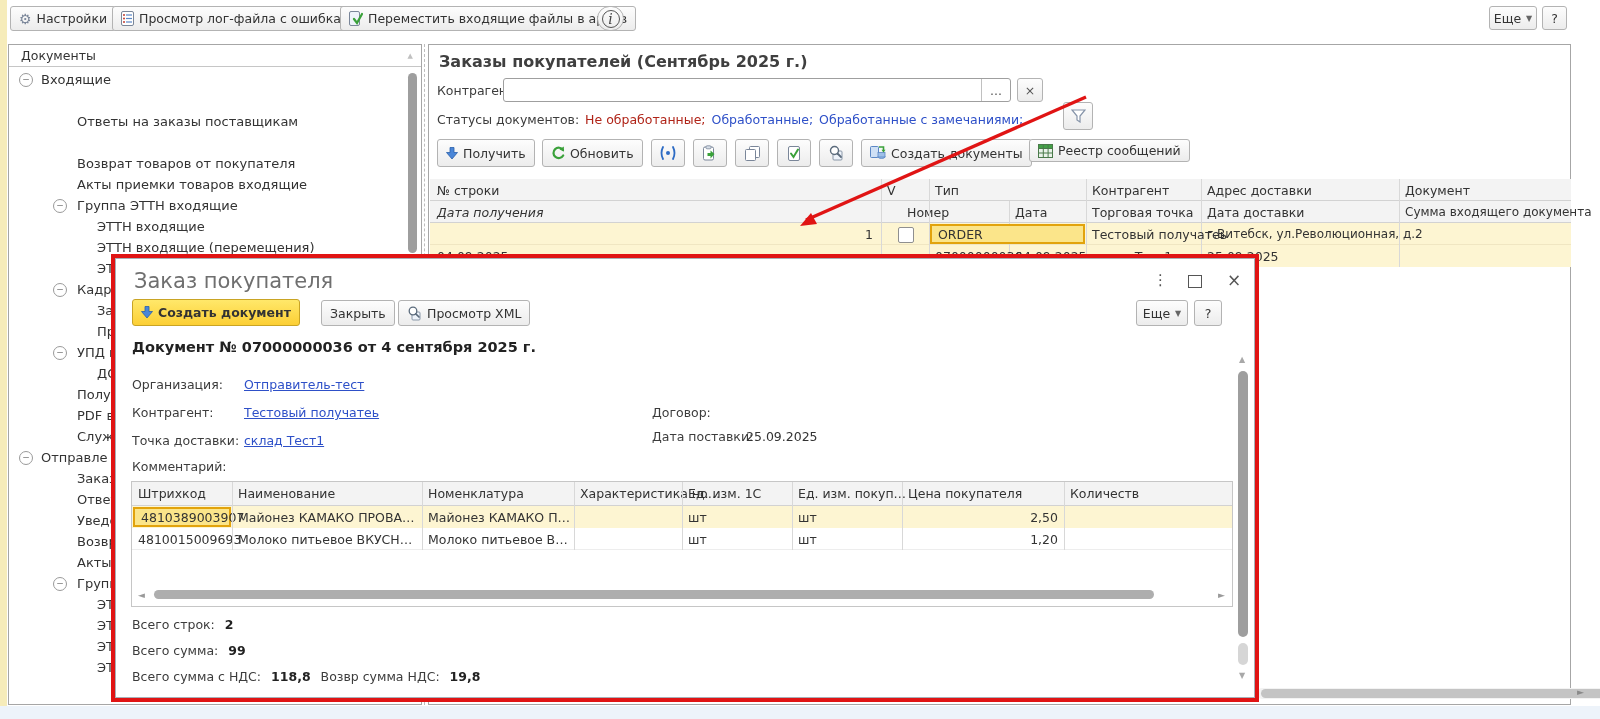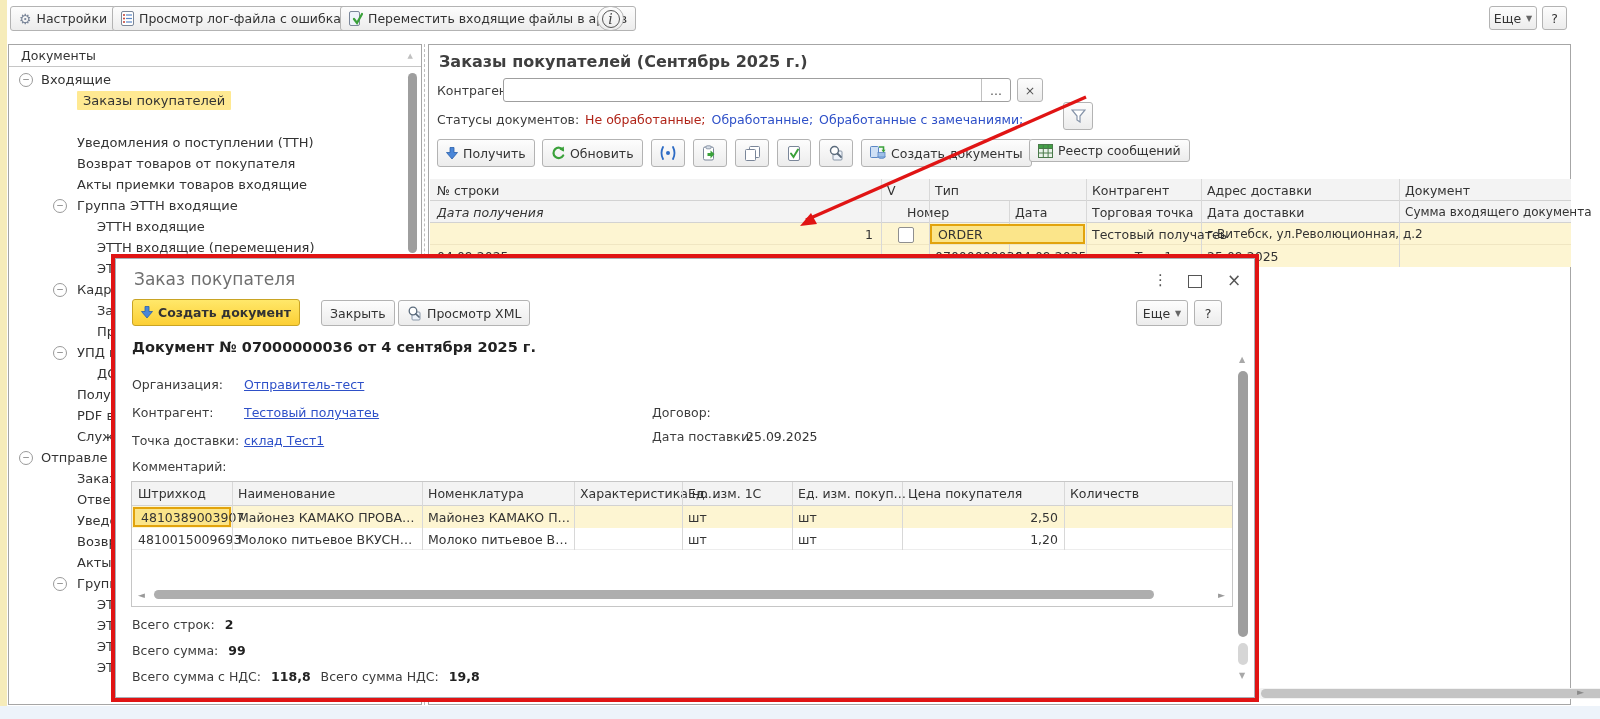--- a/index.html
+++ b/index.html
@@ -81,25 +81,22 @@
   <div class="panel" style="left:8px;top:44px;width:414px;height:661px;">
     <div class="abs" style="left:0;top:0;width:412px;height:22px;border-bottom:1px solid #c6c6c6;display:flex;align-items:center;padding-left:12px;box-sizing:border-box;">
       <span>Документы</span>
       <span style="position:absolute;right:8px;color:#c0c0c0;font-size:7px;">▲</span>
     </div>
     <div class="abs" style="left:0;top:0;width:412px;height:659px;">
         <div class="trow" style="top: 24px; width: 398px;">
           <span class="texp" style="position: absolute; left: 10px;">−</span>
           <span style="position: absolute; left: 32px;">Входящие</span>
         </div>
-        <div class="trow" style="top: 45px; width: 398px;">
-          <span class="tsel" style="position: absolute; left: 68px;">Заказы покупателей</span>
-        </div>
-        <div class="trow" style="top: 87px; width: 398px;">
-          <span style="position: absolute; left: 68px;">Уведомления о поступлении (ТТН)</span>
+        <div class="trow" style="top: 66px; width: 398px;">
+          <span style="position: absolute; left: 68px;">Ответы на заказы поставщикам</span>
         </div>
         <div class="trow" style="top: 108px; width: 398px;">
           <span style="position: absolute; left: 68px;">Возврат товаров от покупателя</span>
         </div>
         <div class="trow" style="top: 129px; width: 398px;">
           <span style="position: absolute; left: 68px;">Акты приемки товаров входящие</span>
         </div>
         <div class="trow" style="top: 150px; width: 398px;">
           <span class="texp" style="position: absolute; left: 44px;">−</span>
           <span style="position: absolute; left: 68px;">Группа ЭТТН входящие</span>
@@ -334,21 +331,21 @@
     <span class="cellTxt" style="left:778px;top:204px;">25.09.2025</span>
 
     <div class="abs" style="left:828px;top:643px;width:744px;height:11px;background:#f3f3f3;border-radius:5px;"></div>
     <div class="scroll-thumb" style="left:832px;top:644px;width:700px;height:9px;background:#c4c4c4;"></div>
     <span style="position:absolute;left:1148px;top:642px;color:#8a8a8a;font-size:9px;">►</span>
   </div>
 
   <div class="abs" style="left:0;top:706px;width:1600px;height:13px;background:#edf3fa;"></div>
 
   <div class="modal">
-    <div class="abs" style="left:18px;top:10px;font-size:17px;color:#6f6f6f;">Заказ покупателя</div>
+    <div class="abs" style="left:18px;top:10px;font-size:21px;color:#6f6f6f;">Заказ покупателя</div>
 
     <span class="winbtn" style="left:1037px;top:14px;">⋮</span>
     <span class="winbtn" style="left:1072px;top:16px;width:12px;height:11px;border:1.6px solid #555;display:inline-block;"></span>
     <span class="winbtn" style="left:1111px;top:13px;font-size:17px;">×</span>
 
     <div class="btn ybtn" style="left:16px;top:40px;height:27px;">
       <span>
         <svg width="12" height="13" viewBox="0 0 12 13">
             <path d="M4 0.5 h4 v5 h3.5 L6 12 L0.5 5.5 H4 Z" fill="#4a86d8" stroke="#2b5faa" stroke-width="0.8"></path>
           </svg>
@@ -440,21 +437,21 @@
       <span class="lbl">Всего строк:</span>
       <span class="tot-val">2</span>
     </div>
     <div class="tot-line" style="left:16px;top:384px;">
       <span class="lbl">Всего сумма:</span>
       <span class="tot-val">99</span>
     </div>
     <div class="tot-line" style="left:16px;top:410px;">
       <span class="lbl">Всего сумма с НДС:</span>
       <span class="tot-val">118,8</span>
-      <span class="lbl">Всего сумма НДС:</span>
+      <span class="lbl">Возвр сумма НДС:</span>
       <span class="tot-val">19,8</span>
     </div>
 
     <span style="position:absolute;left:1123px;top:96px;color:#a8a8a8;font-size:8px;">▲</span>
     <div class="scroll-thumb" style="left:1122px;top:112px;width:10px;height:266px;"></div>
     <div class="scroll-lite" style="left:1122px;top:384px;width:10px;height:22px;"></div>
     <span style="position:absolute;left:1123px;top:412px;color:#a8a8a8;font-size:8px;">▼</span>
   </div>
 
   <svg class="abs" style="left:0;top:0;width:1600px;height:719px;pointer-events:none;z-index:55;" viewBox="0 0 1600 719">

